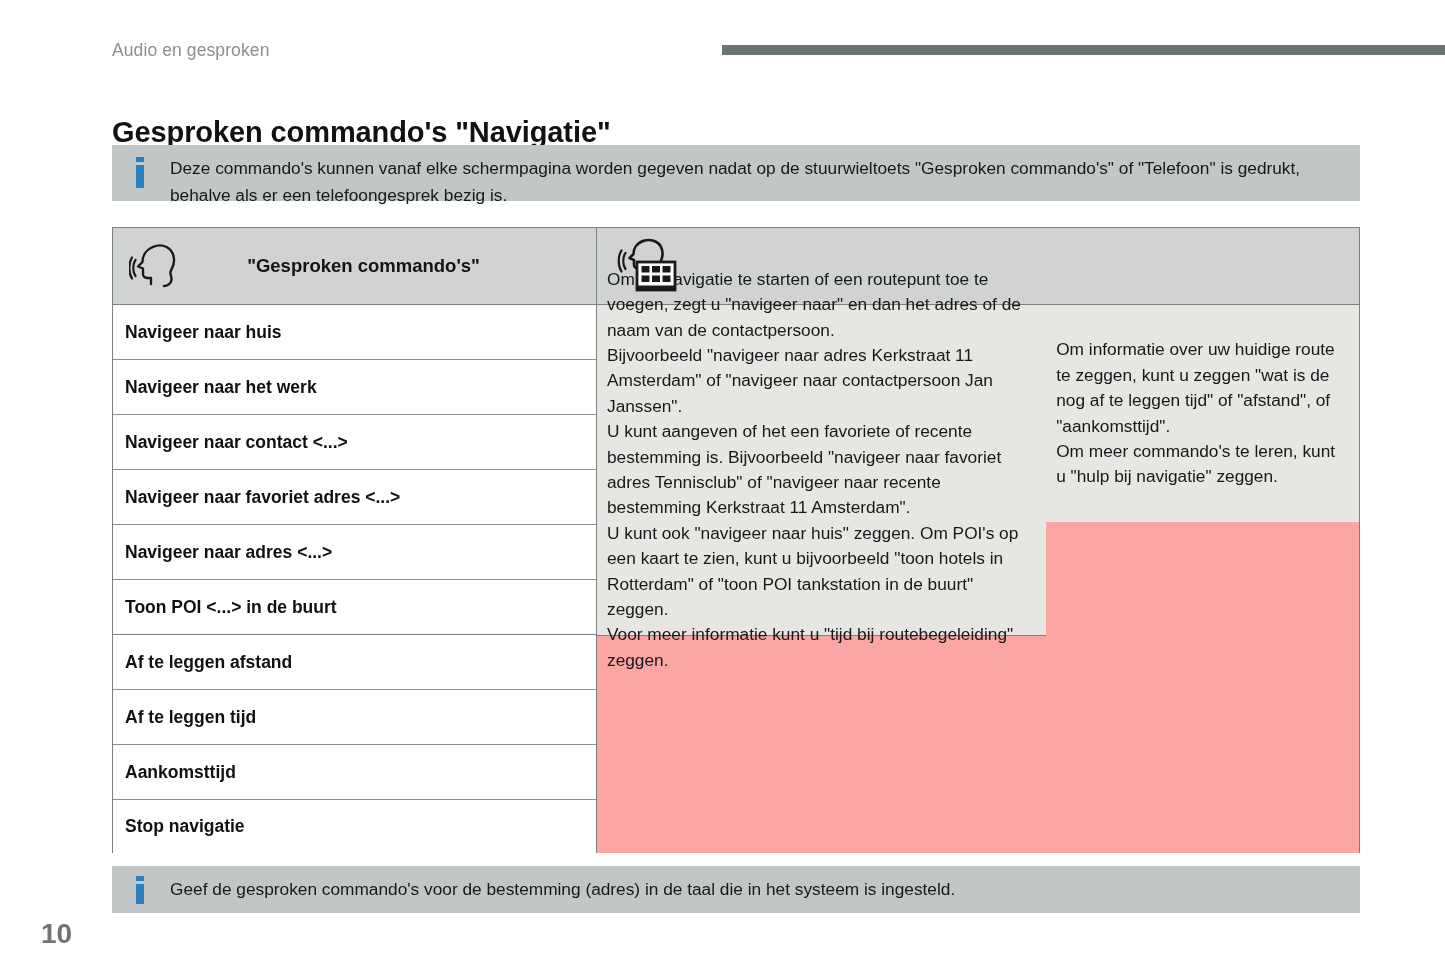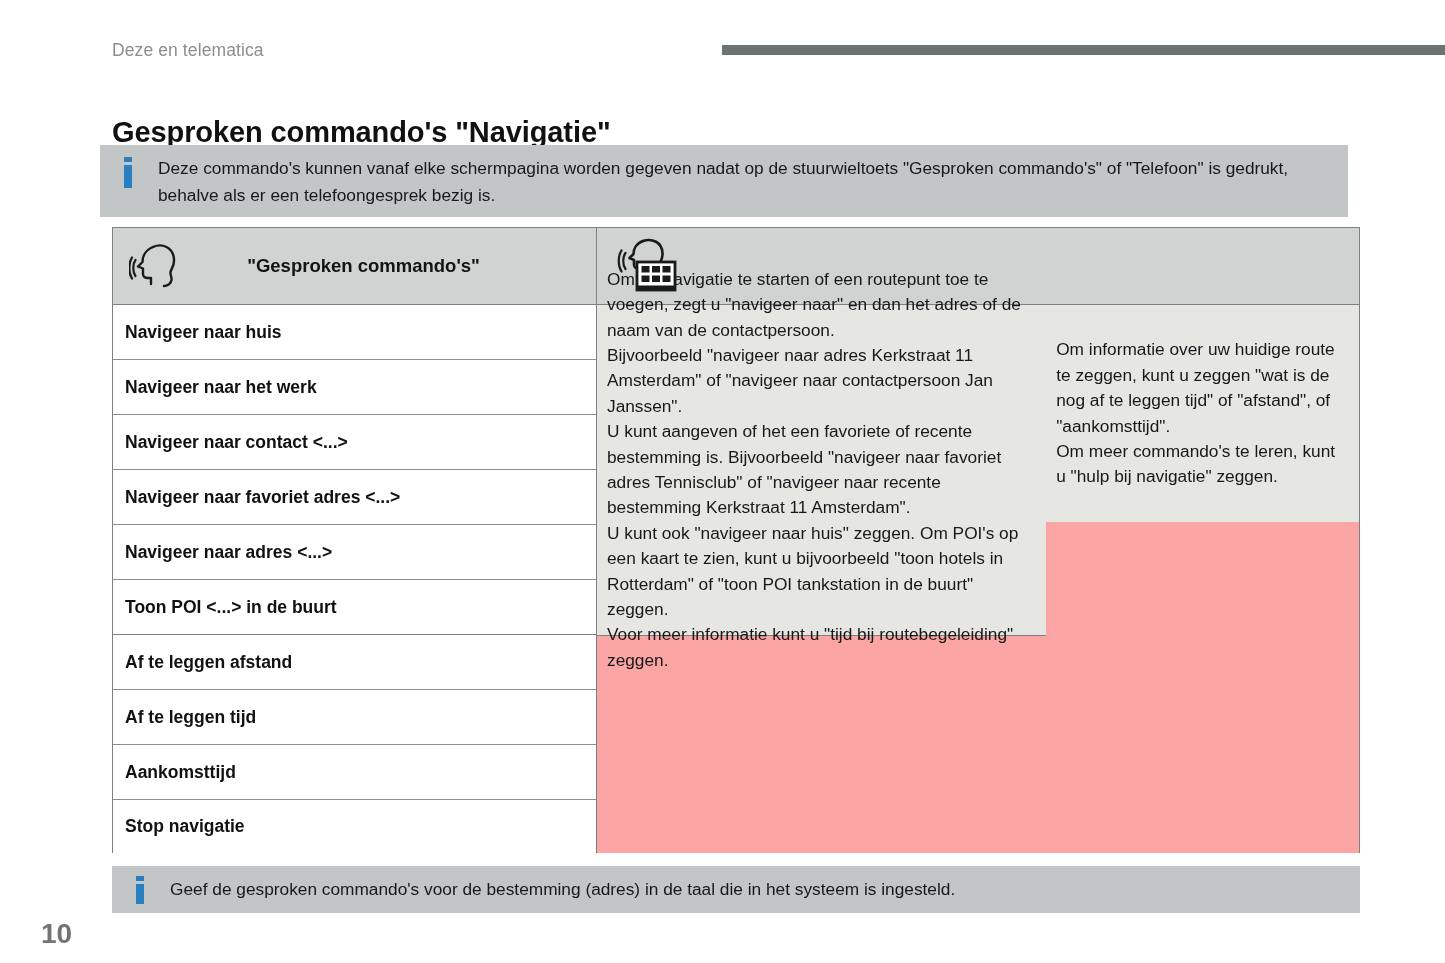--- a/index.html
+++ b/index.html
@@ -48,21 +48,21 @@
   }
 
   
   .note {
     position: absolute;
     background: #c3c6c6;
     box-sizing: border-box;
     display: flex;
     align-items: flex-start;
   }
-  #note-top  { left: 100px; top: 145px; width: 1248px; height: 72px; }
+  #note-top  { left: 112px; top: 145px; width: 1248px; height: 56px; }
   #note-bottom { left: 112px; top: 866px; width: 1248px; height: 47px; align-items: center; }
 
   .note-i {
     flex: 0 0 auto;
     width: 8px;
     margin-left: 24px;
     color: #2a7fc0;
   }
   #note-top .note-i { margin-top: 12px; }
   .note-i .i-dot {
@@ -177,21 +177,21 @@
     left: 41px;
     top: 918px;
     font-size: 28px;
     font-weight: bold;
     color: #737373;
   }
 </style>
 </head>
 <body>
 
-<div id="running-head">Deze en telematica</div>
+<div id="running-head">Audio en gesproken</div>
 <div id="head-rule"></div>
 
 <h1 id="page-title">Gesproken commando's "Navigatie"</h1>
 
 <div class="note" id="note-top">
   <div class="note-i">
     <div class="i-dot"></div>
       <div class="i-stem"></div>
   </div>
   <div class="note-text">Deze commando's kunnen vanaf elke schermpagina worden gegeven nadat op de stuurwieltoets "Gesproken commando's" of "Telefoon" is gedrukt, behalve als er een telefoongesprek bezig is.</div>

